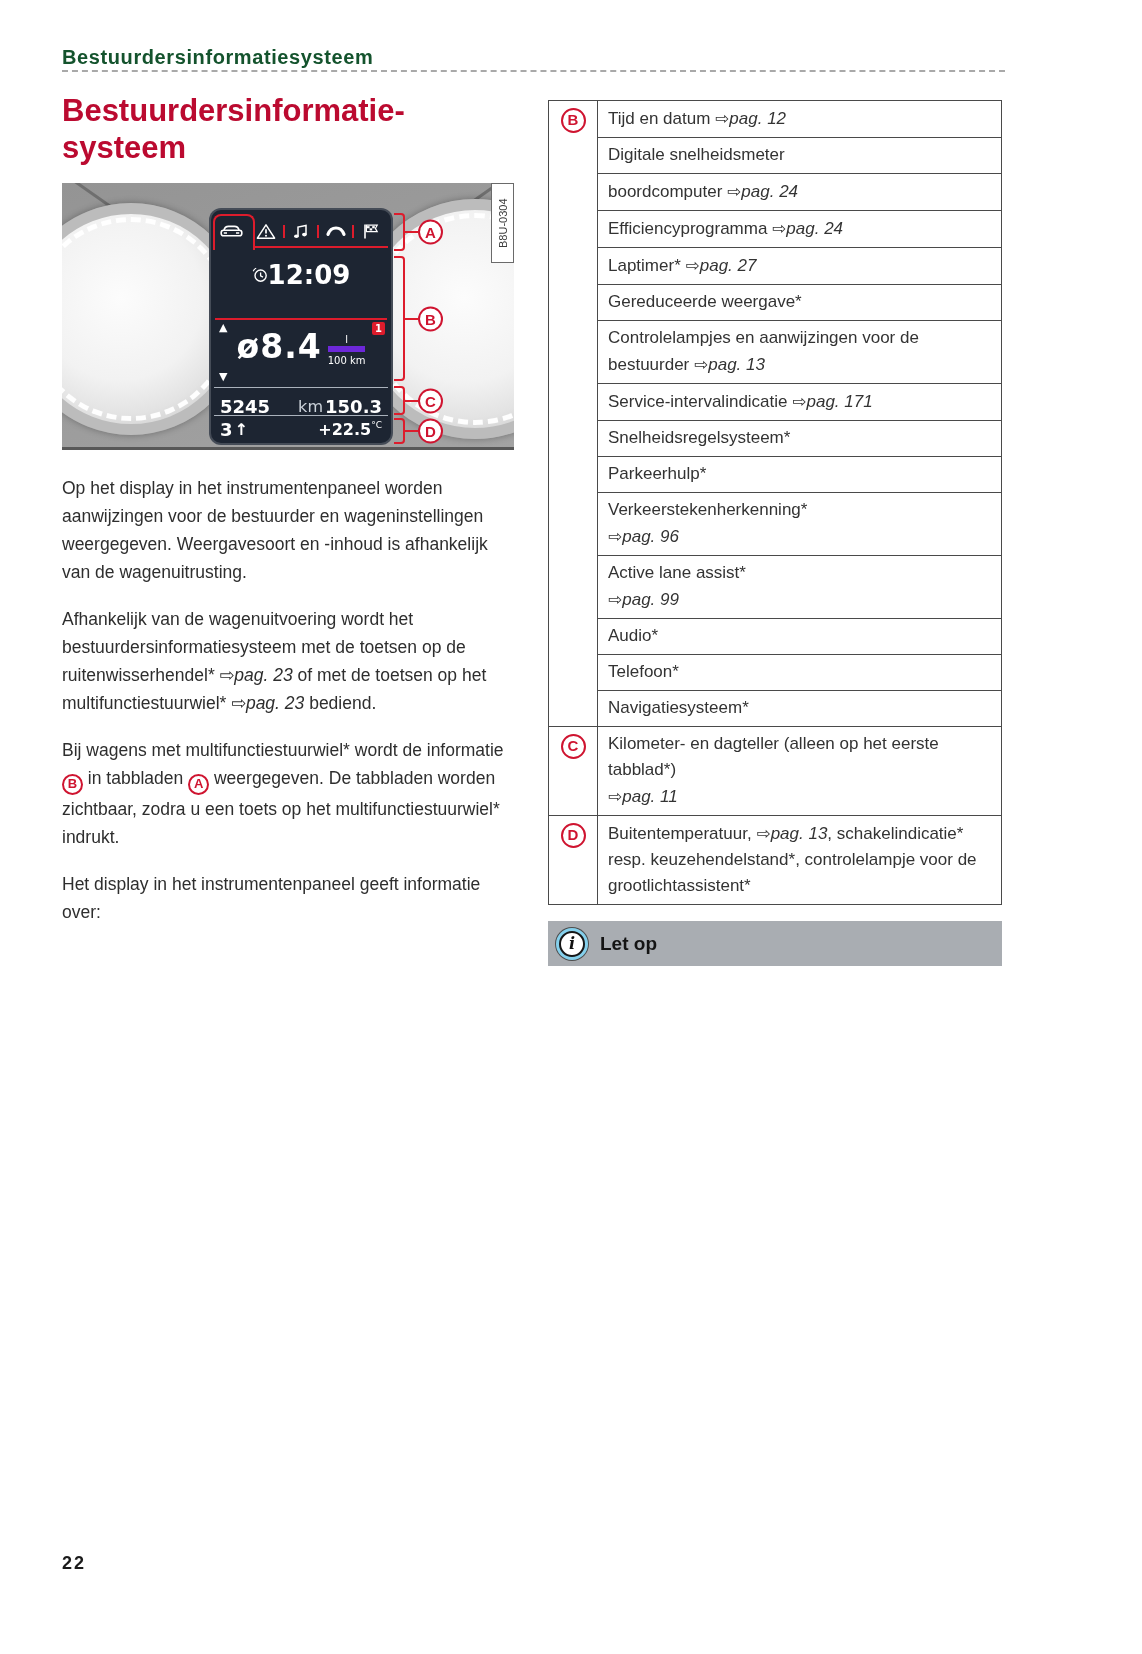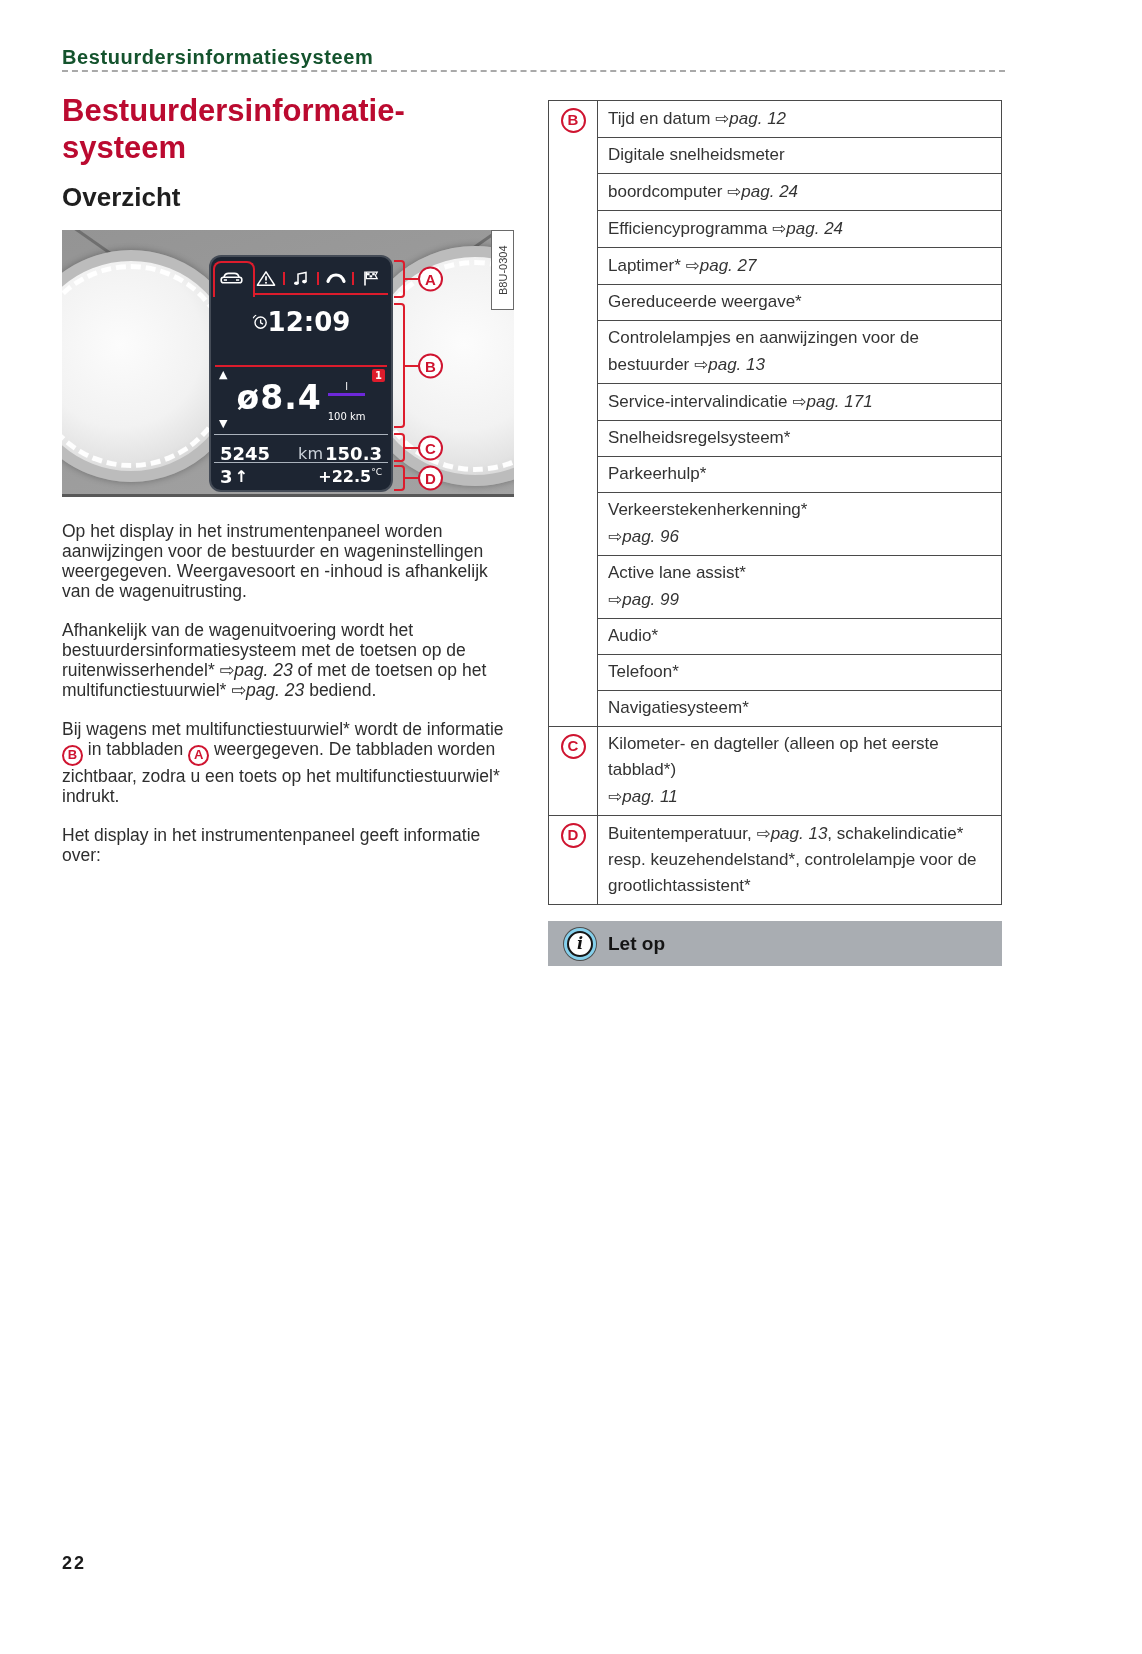--- a/index.html
+++ b/index.html
@@ -58,21 +58,21 @@
   .redline{position:absolute;top:108px;left:4px;right:4px;height:2px;background:var(--dred);}
   .badge{position:absolute;top:112px;right:6px;min-width:13px;height:13px;background:var(--dred);
          color:#fff;font-size:10px;font-weight:bold;text-align:center;line-height:13px;border-radius:2px;}
   .scroll{position:absolute;left:8px;font-size:11px;color:#fff;}
   .scroll.up{top:111px;} .scroll.dn{top:160px;}
   .consump{position:absolute;top:116px;left:0;right:0;display:flex;justify-content:center;
            align-items:center;}
   .consump .val{font-size:33px;font-weight:bold;letter-spacing:1px;}
   .frac{margin-left:6px;text-align:center;font-size:10px;line-height:11px;margin-top:8px;}
   .frac .top{display:block;padding-bottom:1px;}
-  .frac .bot{display:block;border-top:3px solid #6d28d9;padding-top:15px;white-space:nowrap;}
+  .frac .bot{display:block;border-top:6px solid #6d28d9;padding-top:3px;white-space:nowrap;}
 
   .odorow{position:absolute;top:179px;left:9px;right:9px;height:34px;display:flex;
           align-items:center;font-size:18px;font-weight:bold;}
   .odorow .unit{font-size:16px;font-weight:normal;color:#ccd3db;margin-left:28px;}
   .odorow .trip{margin-left:auto;}
   .botrow{position:absolute;top:207px;left:9px;right:9px;height:24px;display:flex;
           align-items:center;font-size:18px;font-weight:bold;}
   .botrow .garr{font-size:16px;margin-left:2px;}
   .botrow .temp{margin-left:auto;font-size:16px;}
   .botrow .tunit{font-size:9px;vertical-align:top;font-weight:normal;}
@@ -96,39 +96,39 @@
   .img-code{position:absolute;right:0px;top:0px;width:21px;height:78px;background:#fff;
             border:1px solid #6a6a6a;z-index:4;display:flex;align-items:center;justify-content:center;
             writing-mode:vertical-rl;transform:rotate(180deg);font-size:11px;color:#3d3d3d;}
 
   .caption{width:452px;box-sizing:border-box;background:#ececec;padding:9px 10px 11px;
            font-size:14.5px;line-height:20px;color:#333;}
   .caption b{margin-right:8px;}
   .caption .ctext{white-space:pre-line;}
 
   
-  .paragraphs{margin-top:24px;font-size:17.5px;line-height:20px;color:var(--ink);}
+  .paragraphs{margin-top:24px;font-size:17.5px;line-height:28px;color:var(--ink);}
   .paragraphs p{margin:0 0 19px 0;}
   .ref{white-space:nowrap;}
   .ref .ref-arrow{font-family:"DejaVu Sans",sans-serif;font-style:normal;}
   .ref .ref-text{font-style:italic;}
 
   
   .right-col{position:absolute;left:548px;top:100px;width:454px;}
   table.info{width:100%;border-collapse:collapse;border:1px solid var(--tbl);
              font-size:17px;color:#333;}
   table.info td{border-top:1px solid var(--tbl);padding:4px 10px 5px;line-height:26px;
                 vertical-align:top;}
   table.info td.lbl{width:40px;border-right:1px solid var(--tbl);text-align:center;
                     padding:6px 4px;}
 
   
   .note{margin-top:16px;}
   .note-head{background:#a9adb2;height:45px;display:flex;align-items:center;gap:15px;
-             padding:0 16px;box-sizing:border-box;}
+             padding:0 8px;box-sizing:border-box;}
   .info-icon{width:26px;height:26px;border-radius:50%;background:#fff;border:2px solid #161616;
              box-shadow:0 0 0 3px #85d0ec,0 0 0 4px #4d4d4d;display:flex;align-items:center;
              justify-content:center;font-family:"DejaVu Serif",serif;font-weight:bold;
              font-style:italic;font-size:16px;color:#111;box-sizing:border-box;margin-left:3px;}
   .info-icon::before{content:"i";}
   .note-title{font-size:19px;font-weight:bold;color:#141414;}
   .note-body{background:#e4e4e4;padding:13px 14px 17px 13px;font-size:17.5px;line-height:28px;}
   .nitem{padding-left:17px;text-indent:-17px;margin-bottom:1px;}
   .nitem::before{content:"\2013\00a0";}
 
@@ -139,21 +139,20 @@
 <body>
 
 <div class="page">
 
   <div class="running-header">Bestuurdersinformatiesysteem</div>
   <div class="header-rule"></div>
 
   <div class="left-col">
     <h1 class="chapter-title">Bestuurdersinformatie-
 systeem</h1>
-    <h2 class="section-title">Overzicht</h2>
 
     <div class="figure">
       <div class="cowl l"></div>
       <div class="cowl r"></div>
       <div class="gauge left"></div>
       <div class="gauge right"></div>
 
       <div class="display">
         <div class="tab-underline"></div>
         <div class="tab-outline"></div>

